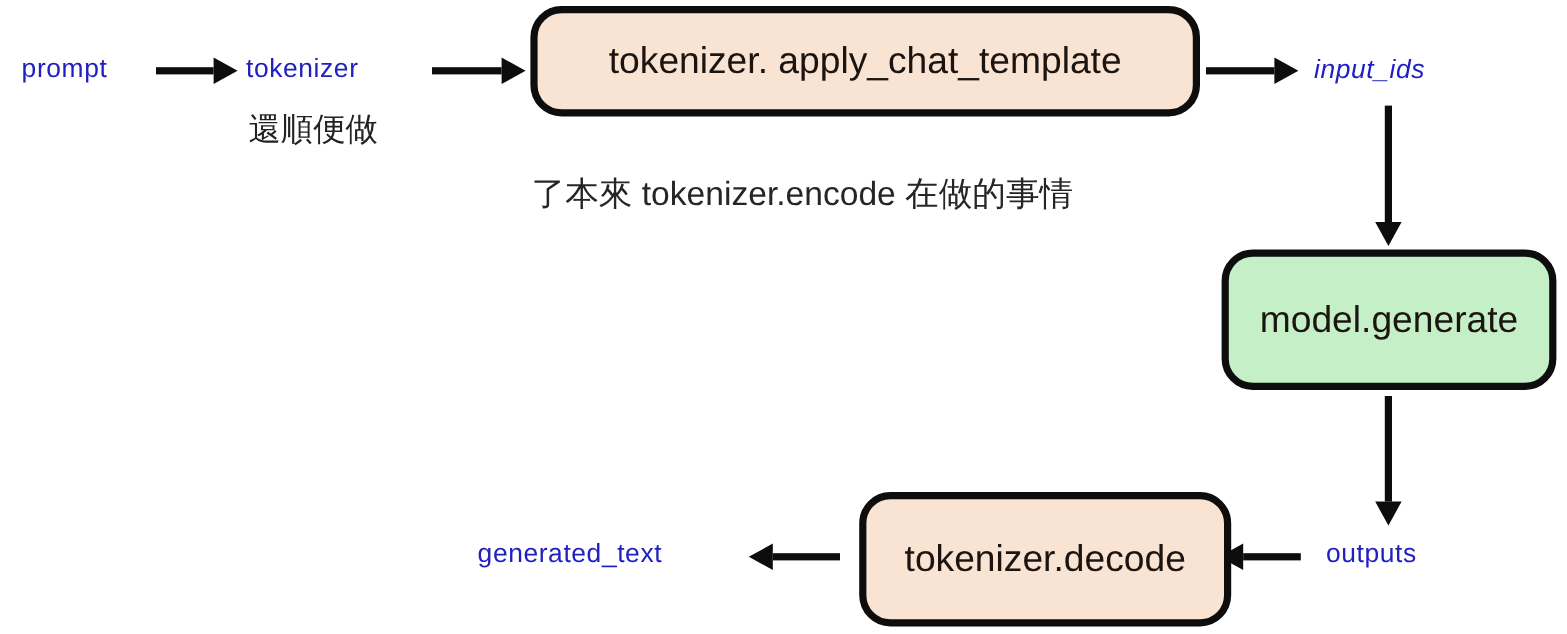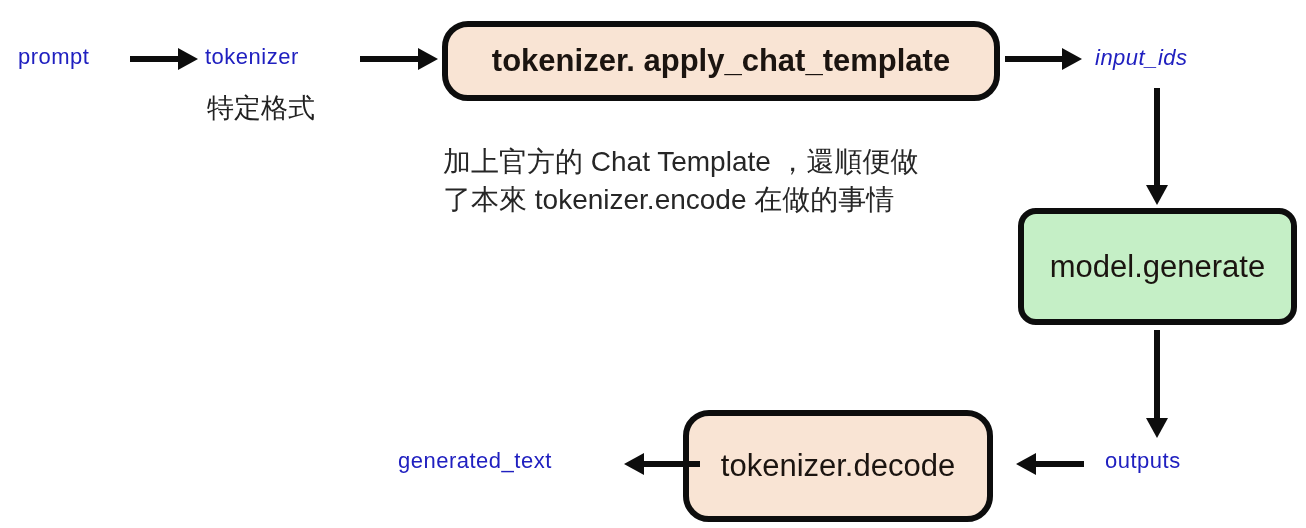--- a/index.html
+++ b/index.html
@@ -31,21 +31,21 @@
     border: 6px solid var(--ink, #0d0d0d);
     border-radius: 26px;
     display: flex;
     align-items: center;
     justify-content: center;
     color: #1b1410;
     font-size: 31px;
     white-space: nowrap;
   }
   .peach { background: var(--peach-box, #f9e4d4); }
-  .green { background: var(--green-box, #c5efc6); border-radius: 18px; }
+  .green { background: var(--green-box, #c5efc6); }
   
   .cn-note {
     position: absolute;
     color: #222222;
     font-size: 27px;
     white-space: nowrap;
   }
   .annotation {
     position: absolute;
     color: #262626;
@@ -92,40 +92,39 @@
 
   <span class="var-label" style="left:18px; top:44px;">prompt</span>
 
   <div class="arrow arrow-right" style="left:130px; top:48px; width:68px; height:22px;">
     <span class="shaft"></span>
       <span class="head"></span>
   </div>
 
   <span class="var-label" style="left:205px; top:44px;">tokenizer</span>
 
-  <span class="cn-note" style="left:207px; top:90px;">特定格式</span>
+  <span class="cn-note" style="left:207px; top:90px;">還順便做</span>
 
   <div class="arrow arrow-right" style="left:360px; top:48px; width:78px; height:22px;">
     <span class="shaft"></span>
       <span class="head"></span>
   </div>
 
-  <div class="node-box peach" style="left:442px; top:21px; width:558px; height:80px;font-weight:bold;">
+  <div class="node-box peach" style="left:442px; top:5px; width:558px; height:92px;">
     <span>tokenizer. apply_chat_template</span>
   </div>
 
   <div class="arrow arrow-right" style="left:1005px; top:48px; width:77px; height:22px;">
     <span class="shaft"></span>
       <span class="head"></span>
   </div>
 
   <span class="var-label" style="left:1095px; top:45px;font-style:italic;">input_ids</span>
 
   <div class="annotation" style="left:443px; top:143px;">
-    <div>加上官方的 Chat Template ，還順便做</div>
     <div>了本來 tokenizer.encode 在做的事情</div>
   </div>
 
   <div class="arrow arrow-down" style="left:1145px; top:88px; width:24px; height:117px;">
     <span class="shaft"></span>
       <span class="head"></span>
   </div>
 
   <div class="node-box green" style="left:1018px; top:208px; width:279px; height:117px;">
     <span>model.generate</span>
@@ -136,21 +135,21 @@
       <span class="head"></span>
   </div>
 
   <span class="var-label" style="left:1105px; top:448px;">outputs</span>
 
   <div class="arrow arrow-left" style="left:1016px; top:453px; width:68px; height:22px;">
     <span class="head"></span>
       <span class="shaft"></span>
   </div>
 
-  <div class="node-box peach" style="left:683px; top:410px; width:310px; height:112px;">
+  <div class="node-box peach" style="left:716px; top:410px; width:310px; height:112px;">
     <span>tokenizer.decode</span>
   </div>
 
   <div class="arrow arrow-left" style="left:624px; top:453px; width:76px; height:22px;">
     <span class="head"></span>
       <span class="shaft"></span>
   </div>
 
   <span class="var-label" style="left:398px; top:448px;">generated_text</span>
 

